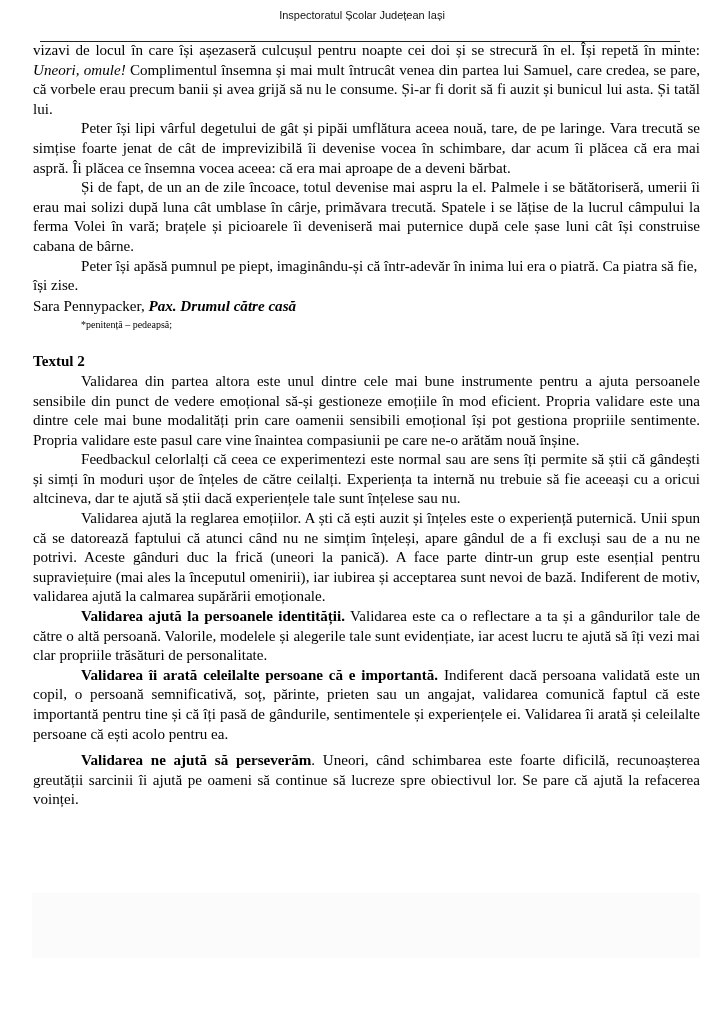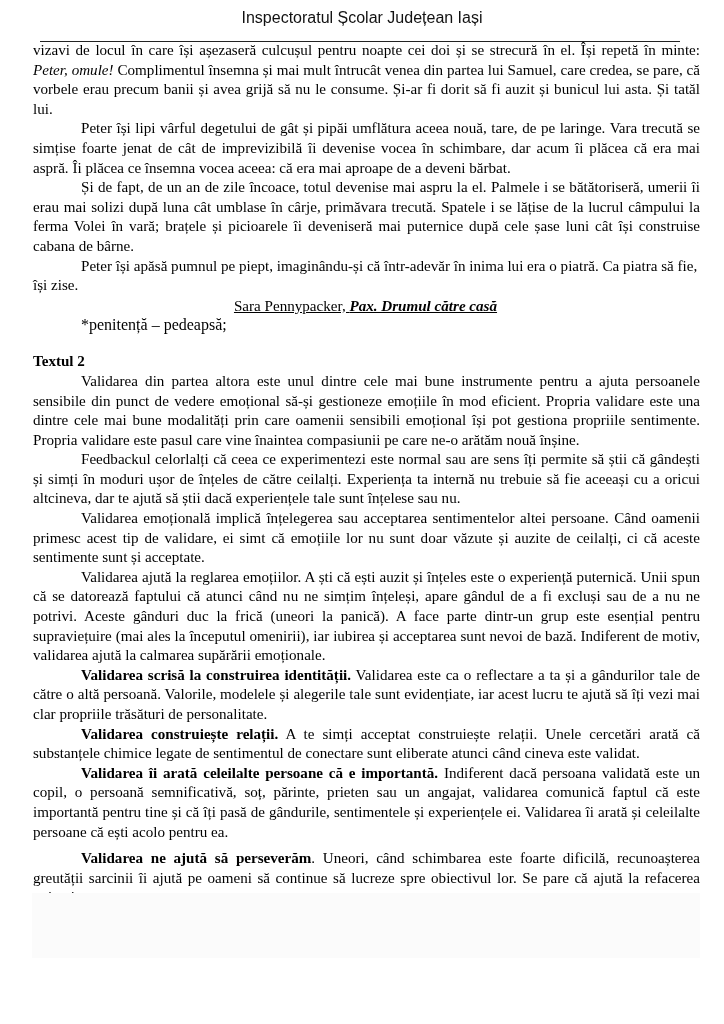--- a/index.html
+++ b/index.html
@@ -1,33 +1,33 @@
 <!DOCTYPE html>
 <html><head>
   <meta charset="utf-8">
   <style>
     html, body { margin: 0; padding: 0; background: #ffffff; }
     body { width: 724px; height: 1024px; position: relative; overflow: hidden; color: #000; }
     .page-header {
       position: absolute; top: 9px; left: 0; width: 724px;
-      text-align: center; font-family: "Liberation Sans", sans-serif; font-size: 16px; color: #111;
+      text-align: center; font-family: "Liberation Sans", sans-serif; font-size: 11px; color: #111;
     }
     .header-rule {
       position: absolute; top: 41px; left: 40px; width: 640px; height: 0;
       border-top: 1px solid #222;
     }
     .content {
       position: absolute; top: 41px; left: 33px; width: 667px;
       font-family: "Liberation Serif", serif; font-size: 15.1px; line-height: 19.6px;
       text-align: justify;
     }
     .content p { margin: 0; }
     .indent { text-indent: 48px; }
-    .attribution { text-align: center; margin-top: 1px !important; padding-right: 2px; text-decoration: underline; }
-    .footnote { font-size: 16px; line-height: 14px; margin-left: 48px !important; margin-top: 2px !important; }
+    .attribution { text-align: left; margin-top: 1px !important; padding-right: 2px; }
+    .footnote { font-size: 10px; line-height: 14px; margin-left: 48px !important; margin-top: 2px !important; }
     .section-title { font-weight: bold; margin-top: 20px !important; }
     .subheading { font-weight: bold; }
     .gray-box {
       position: absolute; top: 893px; left: 32px; width: 668px; height: 65px;
       background: #fbfbfb;
     }
     .footer {
       position: absolute; top: 1023px; left: 0; width: 584px; height: 30px;
       font-family: Liberation Mono, monospace; font-size: 11.5px; color: #111;
     }
@@ -36,34 +36,32 @@
     .footer-right { position: absolute; right: 64px; top: 3px; }
   </style>
 </head>
 <body>
 
 <div class="page-header">Inspectoratul Școlar Județean Iași</div>
 <div class="header-rule"></div>
 
 <div class="content">
 
-  <p><span>vizavi de locul în care își așezaseră culcușul pentru noapte cei doi și se strecură în el. Își repetă în minte: </span><i>Peter, omule!</i><span> Complimentul însemna și mai mult întrucât venea din partea lui Samuel, care credea, se pare, că vorbele erau precum banii și avea grijă să nu le consume. Și-ar fi dorit să fi auzit și bunicul lui asta. Și tatăl lui.</span></p>
+  <p><span>vizavi de locul în care își așezaseră culcușul pentru noapte cei doi și se strecură în el. Își repetă în minte: </span><i>Uneori, omule!</i><span> Complimentul însemna și mai mult întrucât venea din partea lui Samuel, care credea, se pare, că vorbele erau precum banii și avea grijă să nu le consume. Și-ar fi dorit să fi auzit și bunicul lui asta. Și tatăl lui.</span></p>
   <p class="indent">Peter își lipi vârful degetului de gât și pipăi umflătura aceea nouă, tare, de pe laringe. Vara trecută se simțise foarte jenat de cât de imprevizibilă îi devenise vocea în schimbare, dar acum îi plăcea că era mai aspră. Îi plăcea ce însemna vocea aceea: că era mai aproape de a deveni bărbat.</p>
   <p class="indent">Și de fapt, de un an de zile încoace, totul devenise mai aspru la el. Palmele i se bătătoriseră, umerii îi erau mai solizi după luna cât umblase în cârje, primăvara trecută. Spatele i se lățise de la lucrul câmpului la ferma Volei în vară; brațele și picioarele îi deveniseră mai puternice după cele șase luni cât își construise cabana de bârne.</p>
   <p class="indent" style="text-align:left">Peter își apăsă pumnul pe piept, imaginându-și că într-adevăr în inima lui era o piatră. Ca piatra să fie, își zise.</p>
   <p class="attribution"><span>Sara Pennypacker, </span><b><i>Pax. Drumul către casă</i></b></p>
   <p class="footnote">*penitență – pedeapsă;</p>
 
   <p class="section-title">Textul 2</p>
   <p class="indent">Validarea din partea altora este unul dintre cele mai bune instrumente pentru a ajuta persoanele sensibile din punct de vedere emoțional să-și gestioneze emoțiile în mod eficient. Propria validare este una dintre cele mai bune modalități prin care oamenii sensibili emoțional își pot gestiona propriile sentimente. Propria validare este pasul care vine înaintea compasiunii pe care ne-o arătăm nouă înșine.</p>
   <p class="indent">Feedbackul celorlalți că ceea ce experimentezi este normal sau are sens îți permite să știi că gândești și simți în moduri ușor de înțeles de către ceilalți. Experiența ta internă nu trebuie să fie aceeași cu a oricui altcineva, dar te ajută să știi dacă experiențele tale sunt înțelese sau nu.</p>
-  <p class="indent">Validarea emoțională implică înțelegerea sau acceptarea sentimentelor altei persoane. Când oamenii primesc acest tip de validare, ei simt că emoțiile lor nu sunt doar văzute și auzite de ceilalți, ci că aceste sentimente sunt și acceptate.</p>
   <p class="indent">Validarea ajută la reglarea emoțiilor. A ști că ești auzit și înțeles este o experiență puternică.  Unii spun că se datorează faptului că atunci când nu ne simțim înțeleși, apare gândul de a fi excluși sau de a nu ne potrivi. Aceste gânduri duc la frică (uneori la panică). A face parte dintr-un grup este esențial pentru supraviețuire (mai ales la începutul omenirii), iar iubirea și acceptarea sunt nevoi de bază. Indiferent de motiv, validarea ajută la calmarea supărării emoționale.</p>
-  <p class="indent"><b>Validarea scrisă la construirea identității.</b><span> Validarea este ca o reflectare a ta și a gândurilor tale de către o altă persoană. Valorile, modelele și alegerile tale sunt evidențiate, iar acest lucru te ajută să îți vezi mai clar propriile trăsături de personalitate.</span></p>
-  <p class="indent"><b>Validarea construiește relații.</b><span> A te simți acceptat construiește relații. Unele cercetări arată că substanțele chimice legate de sentimentul de conectare sunt eliberate atunci când cineva este validat.</span></p>
+  <p class="indent"><b>Validarea ajută la persoanele identității.</b><span> Validarea este ca o reflectare a ta și a gândurilor tale de către o altă persoană. Valorile, modelele și alegerile tale sunt evidențiate, iar acest lucru te ajută să îți vezi mai clar propriile trăsături de personalitate.</span></p>
   <p class="indent"><b>Validarea îi arată celeilalte persoane că e importantă.</b><span> Indiferent dacă persoana validată este un copil, o persoană semnificativă, soț, părinte, prieten sau un angajat, validarea comunică faptul că este importantă pentru tine și că îți pasă de gândurile, sentimentele și experiențele ei. Validarea îi arată și celeilalte persoane că ești acolo pentru ea.</span></p>
   <p class="indent" style="margin-top:7px"><b>Validarea ne ajută să perseverăm</b><span>. Uneori, când schimbarea este foarte dificilă, recunoașterea greutății sarcinii îi ajută pe oameni să continue să lucreze spre obiectivul lor. Se pare că ajută la refacerea voinței.</span></p>
 
 </div>
 
 <div class="gray-box"></div>
 
 <div class="footer">
   <span class="footer-left">Probă scrisă la limba și literatura română</span>
   <span class="footer-center">3</span>

